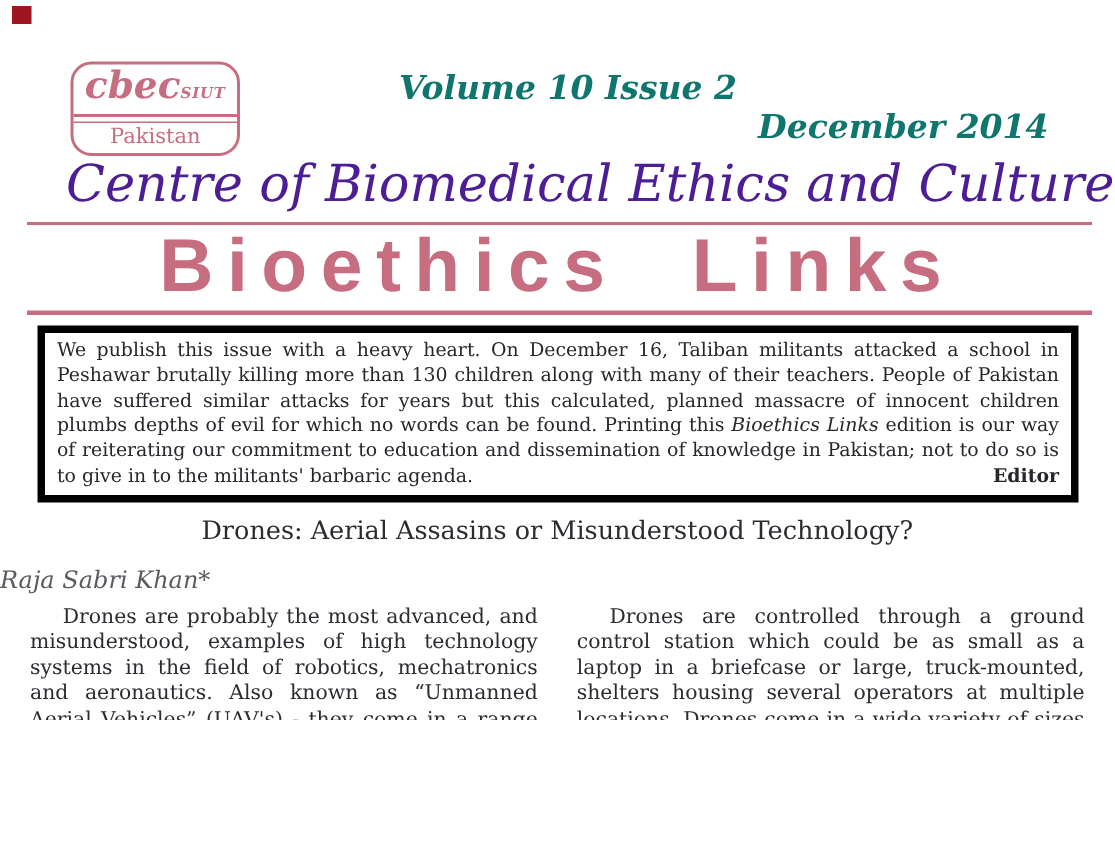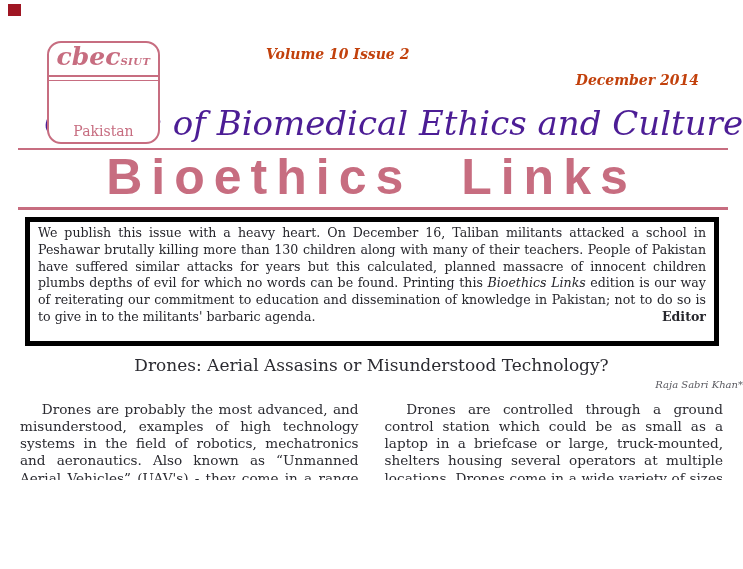--- a/index.html
+++ b/index.html
@@ -14,56 +14,56 @@
   .masthead { position:relative; height:101px; }
   .logo {
     position:absolute; left:47px; top:41px; width:109px;
     border:2px solid #c76d80; border-radius:14px;
     color:#c76d80; text-align:center; padding:1px 0 2px;
     background:#fff;
   }
   .logo-top { font-style:italic; font-weight:bold; font-size:25px; line-height:25px; }
   .logo-sub { font-size:10px; font-weight:bold; letter-spacing:.5px; }
   .logo-rule { height:3px; border-top:2px solid #c76d80; border-bottom:1px solid #c76d80; margin-top:1px; }
-  .logo-country { font-size:14px; line-height:18px;margin-top:41px; }
+  .logo-country { font-size:14px; line-height:18px; }
   .volume, .issue-date {
-    position:absolute; top:46px; font-size:14px; font-weight:bold; font-style:italic;
-    color:#c2410c; white-space:nowrap;
+    position:absolute; top:46px; font-size:22px; font-weight:bold; font-style:italic;
+    color:#0f766e; white-space:nowrap;
   }
   .volume { left:266px; }
   .issue-date { right:44px;margin-top:26px; }
   .org-title {
     text-align:right; font-style:italic; font-size:34px; line-height:44px;
     color:#4c1d95; white-space:nowrap;
   }
   .rule { margin-left:18px; margin-right:15px; background:#c76d80; }
   .rule-thin  { height:2px; margin-top:3px; }
   .rule-thick { height:3px; margin-top:2px; }
   .newsletter-title {
     text-align:center; font-family:"Liberation Sans", sans-serif; font-weight:bold;
     font-size:50px; line-height:55px; color:#c76d80;
     letter-spacing:9px; word-spacing:26px; white-space:nowrap;
   }
   .editor-box {
     margin:7px 24px 0 25px; border:5px solid #000000;
-    padding:3px 8px 15px; background:#fff;
+    padding:3px 8px 4px; background:#fff;
   }
   .editor-text {
     margin:0; font-size:12.6px; line-height:16.8px; text-align:justify;
     color:#26262c; font-weight:500;
   }
   .em { font-style:italic; }
   .editor-sig { float:right; font-weight:bold; }
   .article-title {
     text-align:center; font-size:17px; font-weight:normal; color:#2b2b31;
     margin:9px 0 0; line-height:20px;
   }
   .article-author {
-    text-align:right; font-style:italic; font-size:10px; color:#5a5a60;
-    margin-top:2px; line-height:16px;
+    text-align:left; font-style:italic; font-size:16px; color:#5a5a60;
+    margin-top:15px; line-height:16px;
   }
   .columns { display:flex; gap:26px; margin:8px 20px 0; }
   .col { flex:1; min-width:0; }
   .col p {
     margin:0; font-size:13.6px; line-height:17.2px; text-align:justify;
     color:#2b2b31;
   }
   p.indent { text-indent:1.6em; }
 </style>
 </head>

